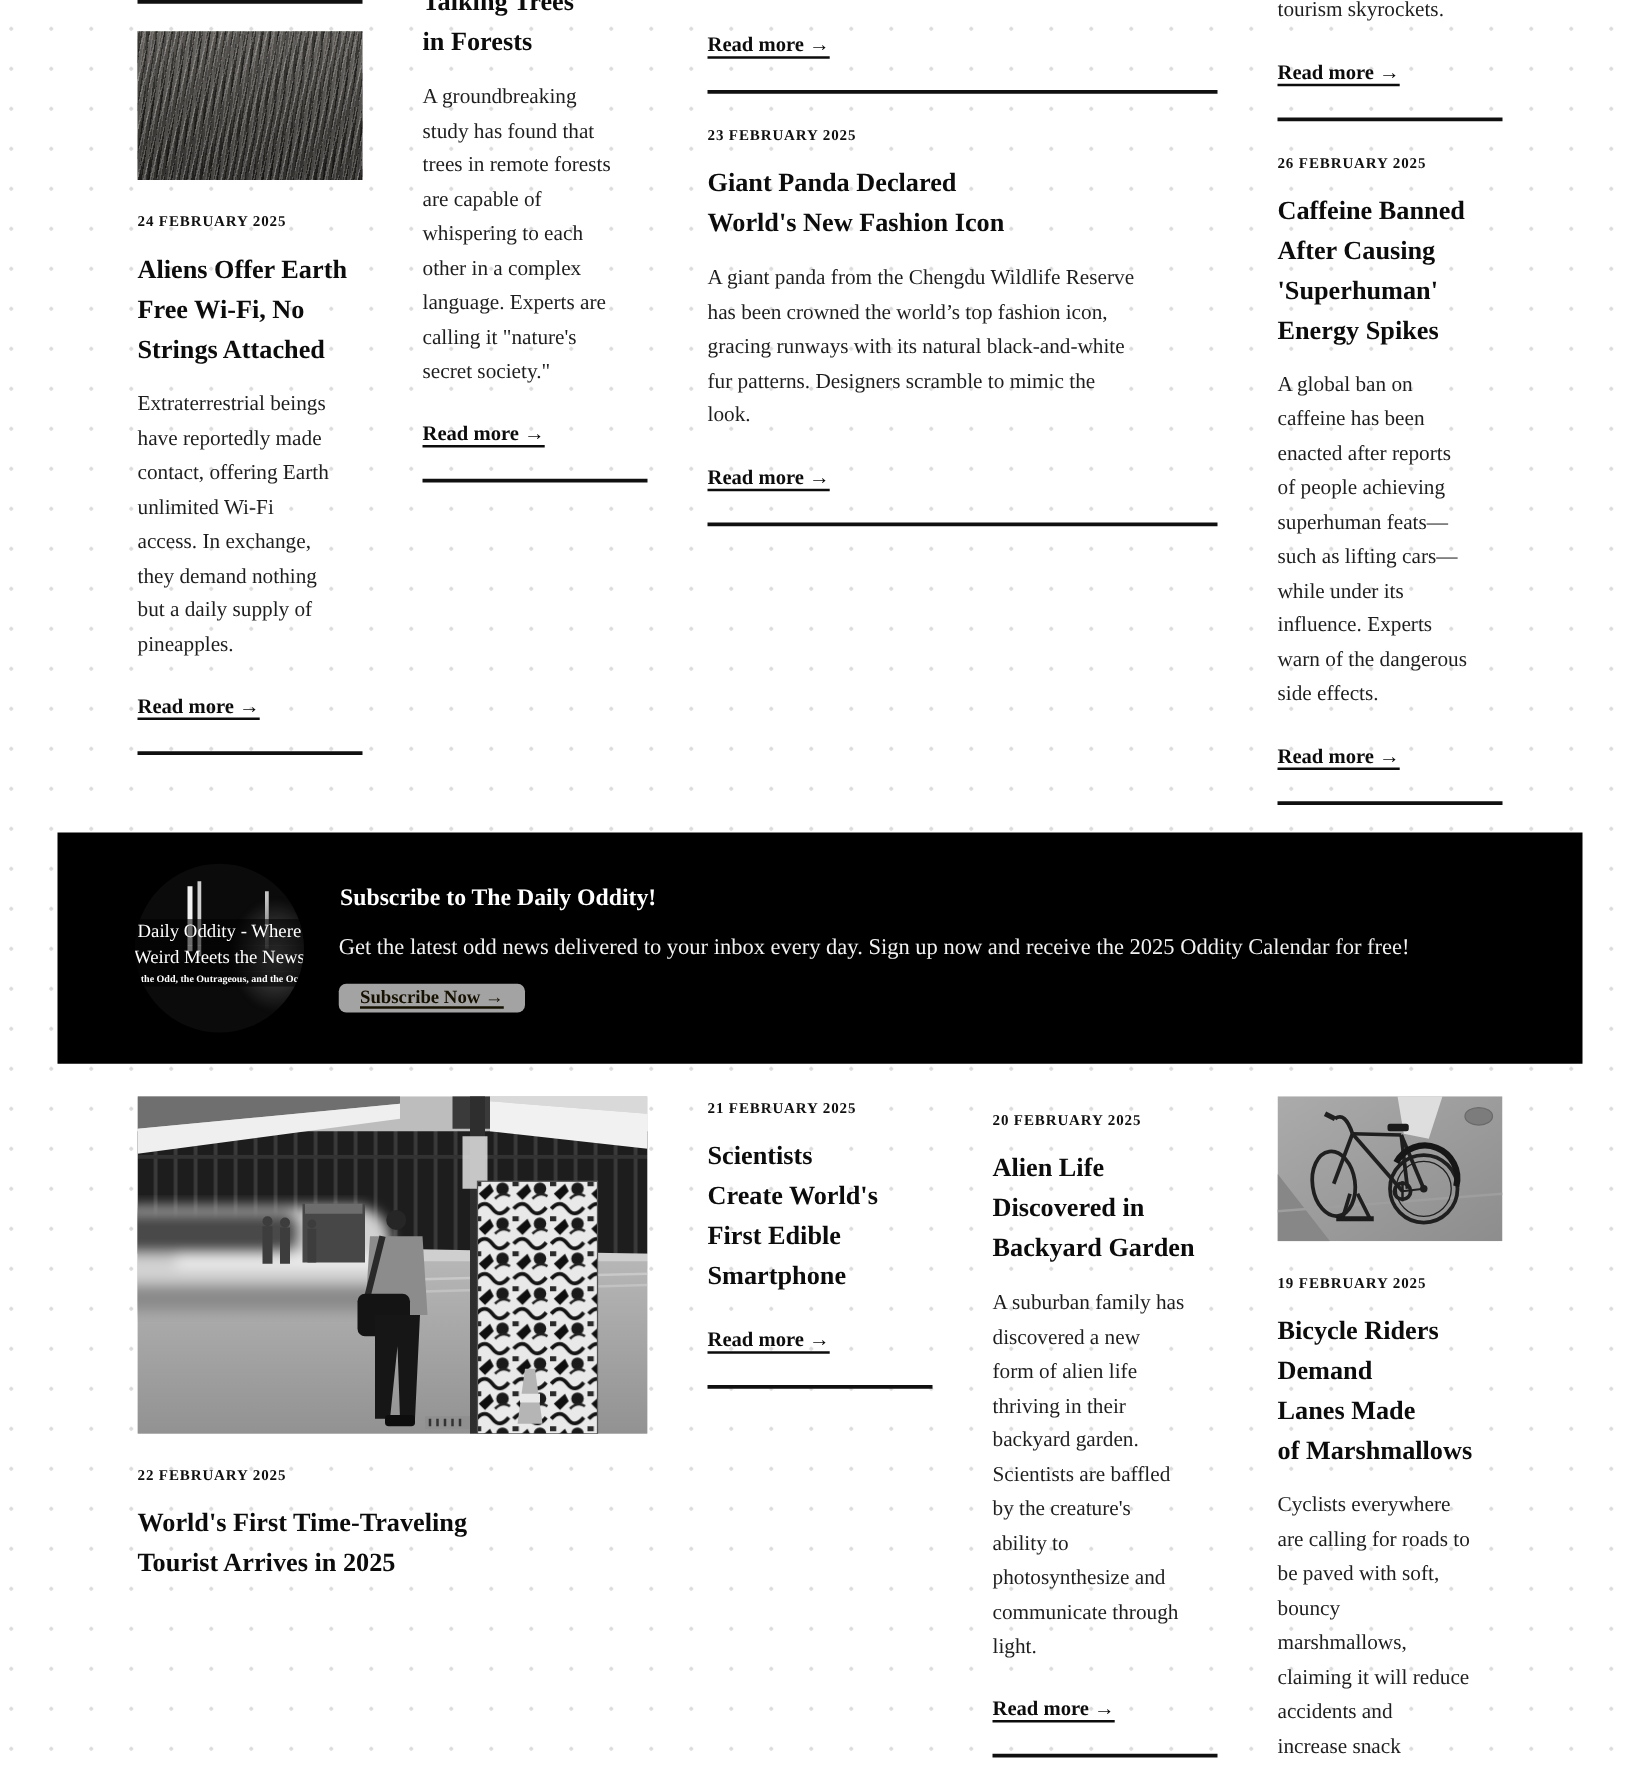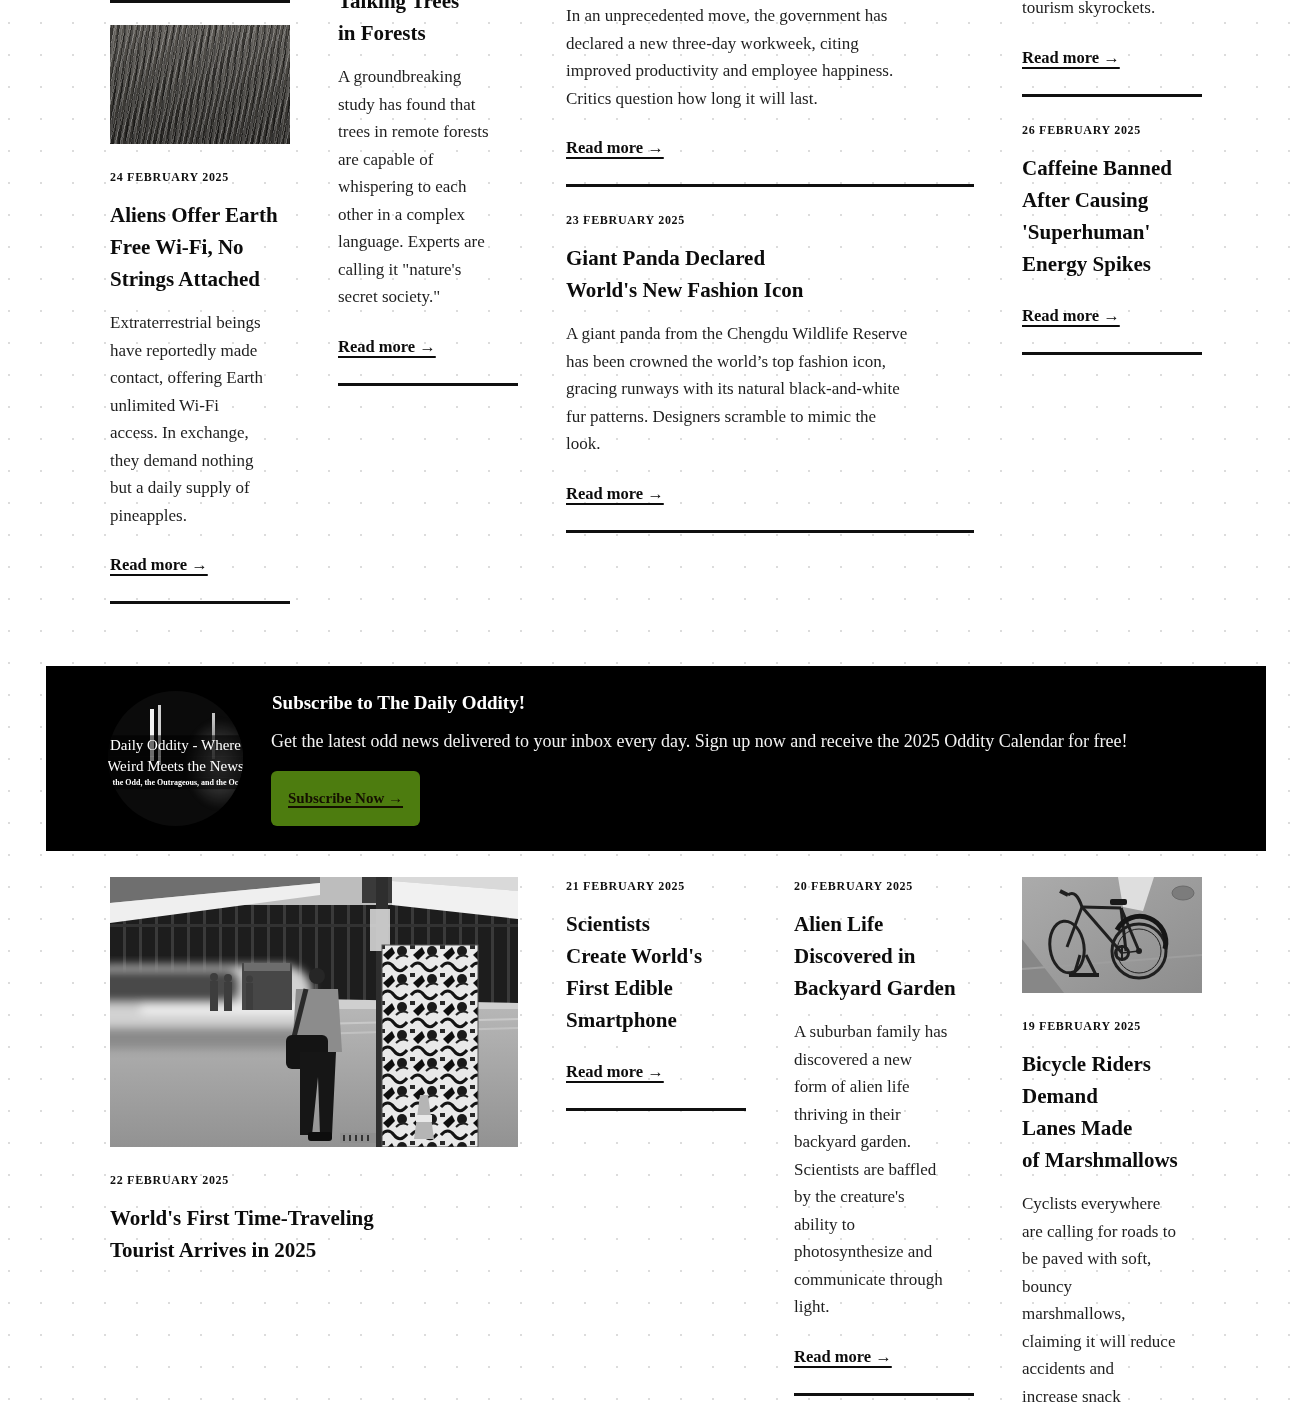--- a/index.html
+++ b/index.html
@@ -79,23 +79,23 @@
   .logo-text{
     position:absolute;left:50%;top:50%;transform:translate(-50%,-44%);
     text-align:center;color:#fff;line-height:1;
   }
   .logo-line{font-size:15px;white-space:nowrap;background:rgba(0,0,0,.55);padding:3px 2px;}
   .logo-tag{font-size:8px;font-weight:bold;white-space:nowrap;background:rgba(0,0,0,.55);padding:2px;}
   .banner-content{margin-left:28px;}
   .banner-heading{font-size:19px;font-weight:bold;color:#fff;margin:1px;}
   .banner-text{font-size:18px;color:#f2f2f2;margin:17px 0 0;}
   .subscribe-btn{
-    display:inline-block;margin-top:19px;background:#4d7c0f;color:#151000;
+    display:inline-block;margin-top:19px;background:#a3a3a3;color:#151000;
     font-family:inherit;font-size:15px;font-weight:bold;
-    padding:19px 17px;border:none;border-radius:6px;
+    padding:3px 17px;border:none;border-radius:6px;
     text-decoration:underline;text-underline-offset:3px;text-decoration-thickness:2px;
     cursor:pointer;
   }
 </style>
 </head>
 <body>
 
 <div class="page">
 
   <div class="grid top-grid">
@@ -130,24 +130,20 @@
 other in a complex
 language. Experts are
 calling it "nature's
 secret society."</p>
       <a class="read-more">Read more →</a>
       <div class="rule"></div>
     </div>
 
     <div class="col34">
       <div>
-        <p class="excerpt mt2">In an unprecedented move, the government has
-declared a new three-day workweek, citing
-improved productivity and employee happiness.
-Critics question how long it will last.</p>
         <a class="read-more">Read more →</a>
         <div class="rule"></div>
       </div>
       <div>
         <div class="date">23 FEBRUARY 2025</div>
         <h2 class="title">Giant Panda Declared
 World's New Fashion Icon</h2>
         <p class="excerpt">A giant panda from the Chengdu Wildlife Reserve
 has been crowned the world’s top fashion icon,
 gracing runways with its natural black-and-white
@@ -163,20 +159,30 @@
         <p class="excerpt pull6">tourism skyrockets.</p>
         <a class="read-more">Read more →</a>
         <div class="rule"></div>
       </div>
       <div>
         <div class="date">26 FEBRUARY 2025</div>
         <h2 class="title">Caffeine Banned
 After Causing
 'Superhuman'
 Energy Spikes</h2>
+        <p class="excerpt">A global ban on
+caffeine has been
+enacted after reports
+of people achieving
+superhuman feats—
+such as lifting cars—
+while under its
+influence. Experts
+warn of the dangerous
+side effects.</p>
         <a class="read-more">Read more →</a>
         <div class="rule"></div>
       </div>
     </div>
   </div>
 
   <div class="banner">
     <div class="logo">
       <i class="streak s1"></i>
       <i class="streak s2"></i>
@@ -279,21 +285,21 @@
       <div class="date mt2" style="margin-top:2px;">21 FEBRUARY 2025</div>
       <h2 class="title">Scientists
 Create World's
 First Edible
 Smartphone</h2>
       <a class="read-more">Read more →</a>
       <div class="rule"></div>
     </div>
 
     <div>
-      <div class="date" style="margin-top:2px;">20 FEBRUARY 2025</div>
+      <div class="date" style="margin-top:12px;">20 FEBRUARY 2025</div>
       <h2 class="title">Alien Life
 Discovered in
 Backyard Garden</h2>
       <p class="excerpt">A suburban family has
 discovered a new
 form of alien life
 thriving in their
 backyard garden.
 Scientists are baffled
 by the creature's

